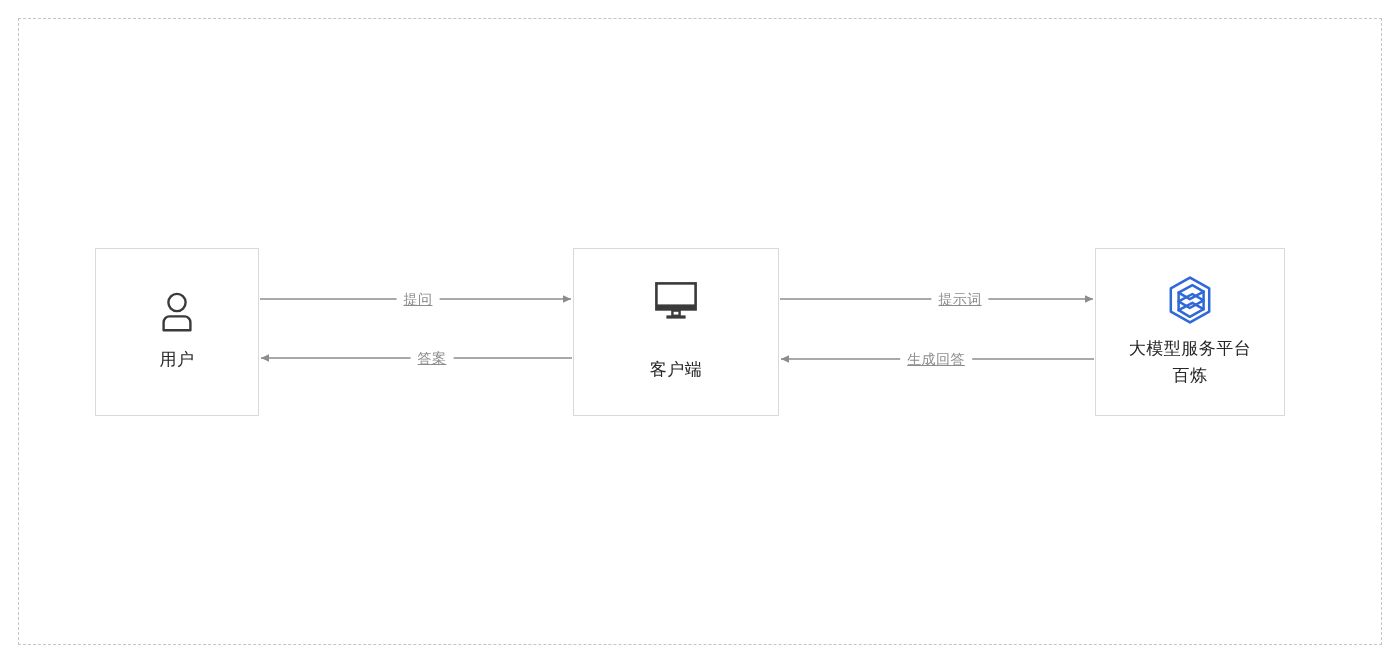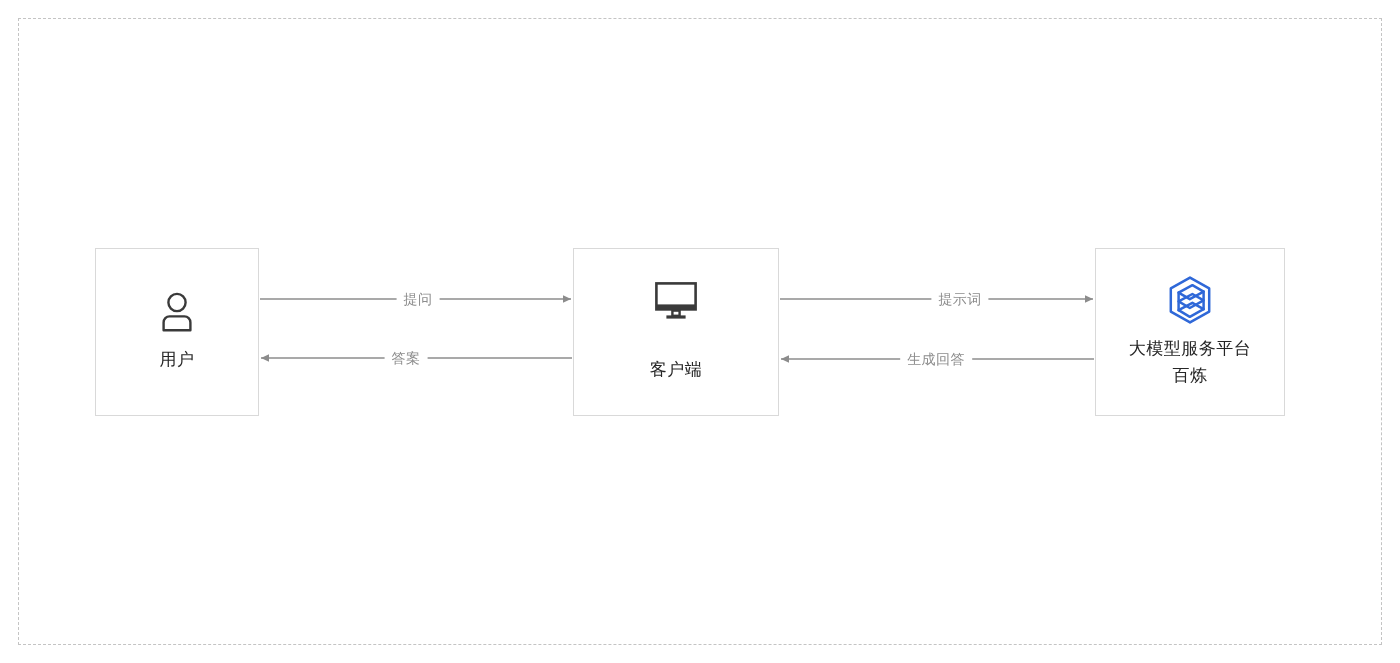--- a/index.html
+++ b/index.html
@@ -89,20 +89,21 @@
   .edge-label {
     position: absolute;
     transform: translate(-50%, -50%);
     background: #ffffff;
     color: #8c8c8c;
     font-size: 14px;
     line-height: 20px;
     padding: 1px 7px;
     white-space: nowrap;
     letter-spacing: 0.4px;
+    text-decoration: underline;
   }
 </style>
 </head>
 <body>
 
 <div id="canvas">
 
   <div class="dashed-frame"></div>
 
   <svg class="edge-svg" viewBox="0 0 1400 663" xmlns="http://www.w3.org/2000/svg">
@@ -158,19 +159,19 @@
           <path d="M36.6,16.6 L36.6,34.2"></path>
         </g>
       </svg>
     </div>
     <div class="node-label">大模型服务平台
 百炼</div>
   </div>
 
   <div class="edge-label" style="left:418px; top:299px;">提问</div>
 
-  <div class="edge-label" style="left:406px; top:358px;">答案</div>
+  <div class="edge-label" style="left:432px; top:358px;">答案</div>
 
   <div class="edge-label" style="left:960px; top:299px;">提示词</div>
 
   <div class="edge-label" style="left:936px; top:359px;">生成回答</div>
 
 </div>
 
 </body></html>

